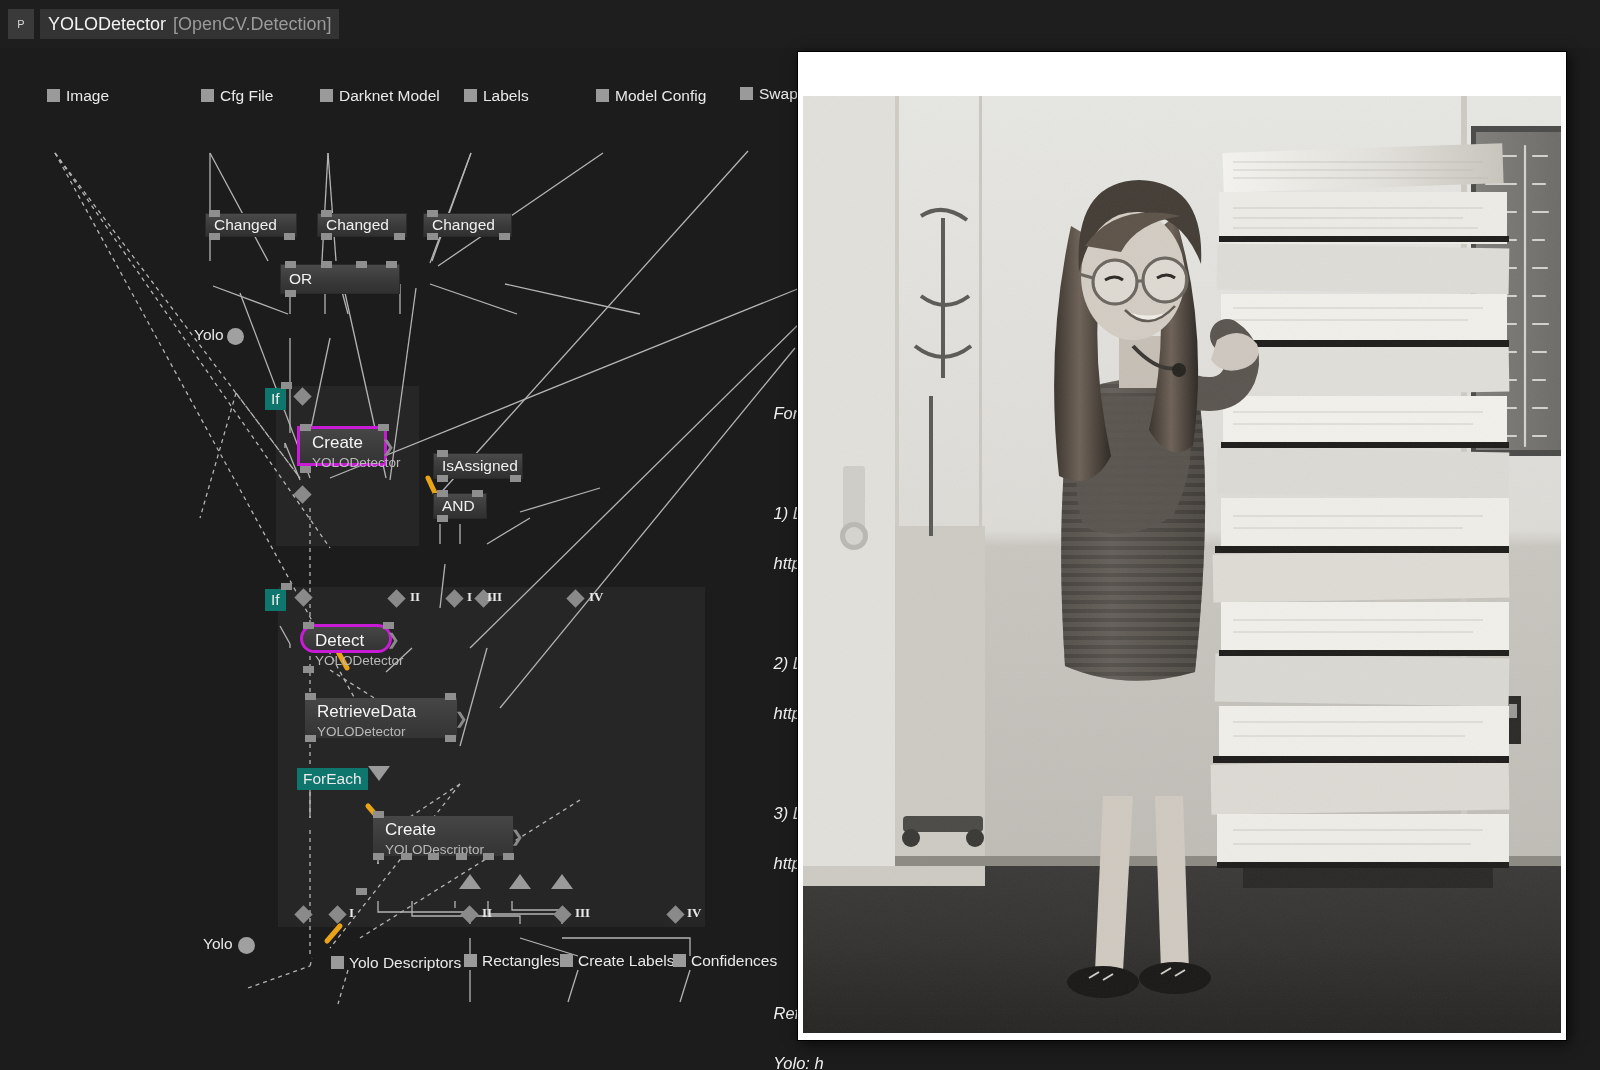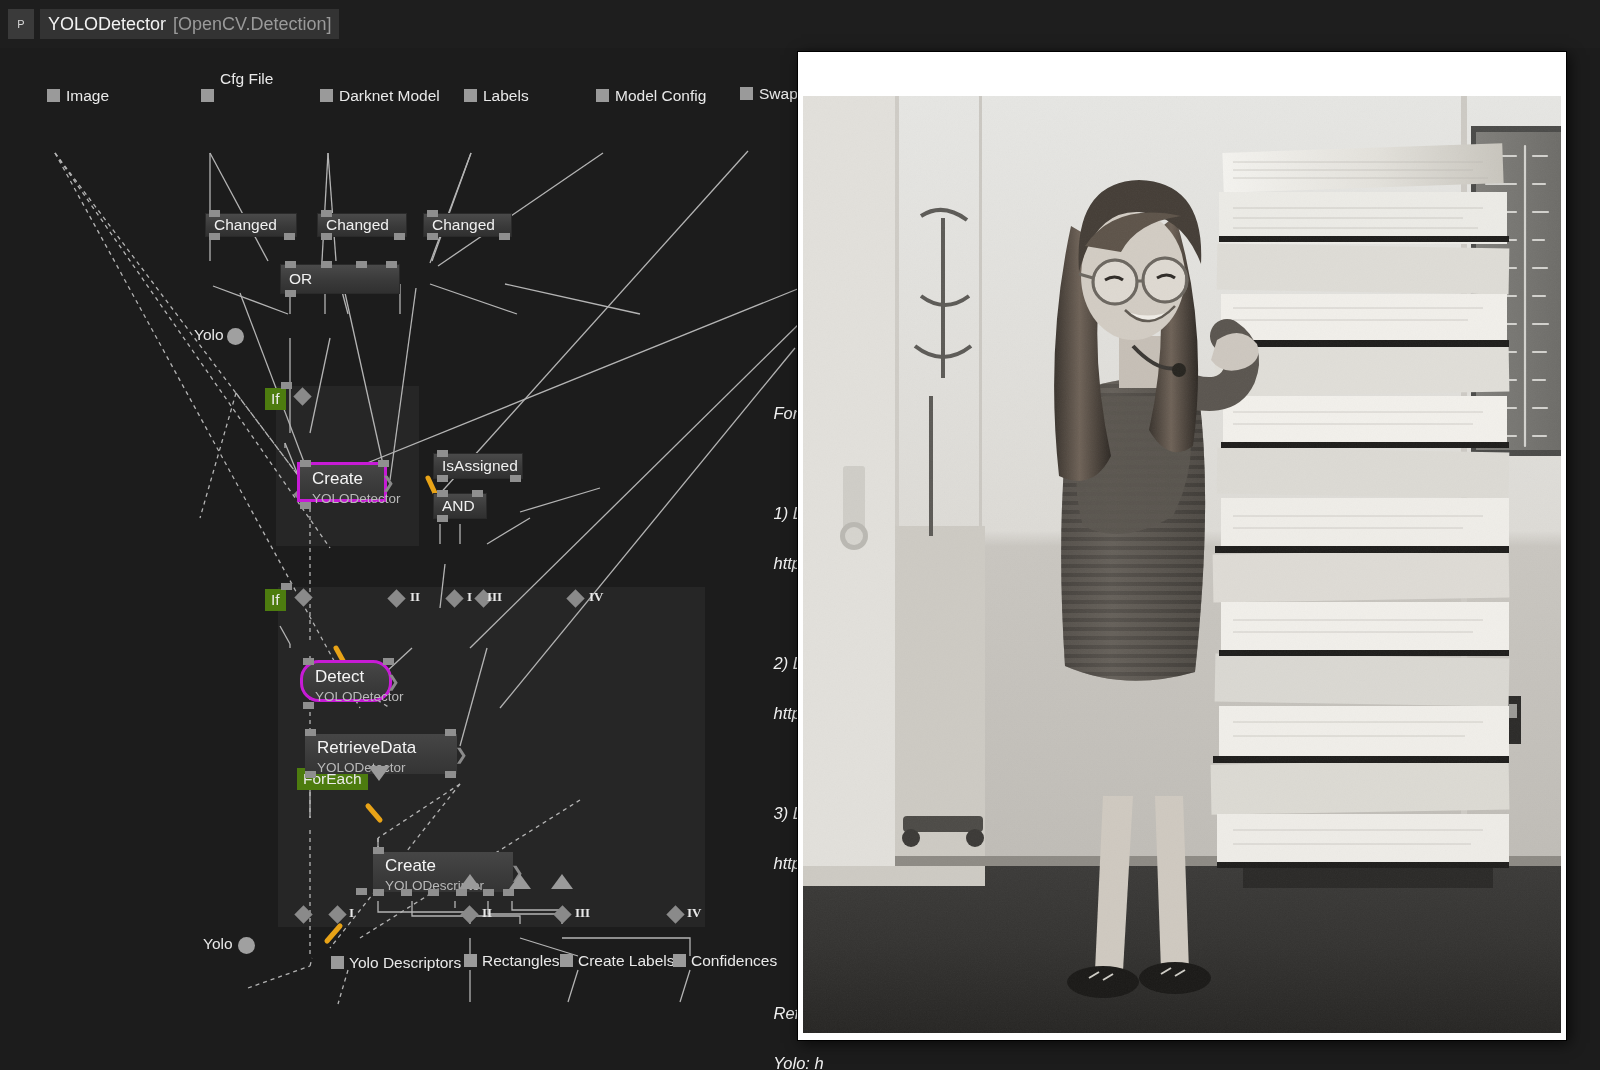--- a/index.html
+++ b/index.html
@@ -38,25 +38,25 @@
            border-bottom:15px solid #9a9a9a;background:none;}
 
   .plabel{position:absolute;color:#e9e9e9;font-size:15.5px;white-space:nowrap;}
   .rlabel{position:absolute;color:#e9e9e9;font-size:13px;white-space:nowrap;font-weight:bold;font-family:Liberation Serif, serif;}
 
   
   .opnode{position:absolute;background:linear-gradient(180deg,#4a4a4a 0%,#3a3a3a 55%,#303030 100%);
           border:1px solid #2a2a2a;}
   .opnode .cap{position:absolute;left:8px;top:50%;transform:translateY(-50%);
                color:#f0f0f0;font-size:15.5px;white-space:nowrap;}
-  .tagnode{position:absolute;background:#4d7c0f;color:#eaeaea;font-size:15.5px;
+  .tagnode{position:absolute;background:#0f766e;color:#eaeaea;font-size:15.5px;
            padding:2px 6px;white-space:nowrap;}
 
   
-  .bignode{position:absolute;background:linear-gradient(180deg,#464646 0%,#3b3b3b 60%,#343434 100%);margin-top:36px;}
+  .bignode{position:absolute;background:linear-gradient(180deg,#464646 0%,#3b3b3b 60%,#343434 100%);}
   .bignode.sel{border:3px solid #c71bd6;box-sizing:border-box;}
   .bignode .n1{position:absolute;left:12px;top:4px;color:#f5f5f5;font-size:17px;white-space:nowrap;}
   .bignode .n2{position:absolute;left:12px;top:26px;color:#b9b9b9;font-size:13.5px;white-space:nowrap;}
   .bignode .chev{position:absolute;right:-11px;top:50%;transform:translateY(-50%);
                  color:#8a8a8a;font-size:16px;}
 
   
   .comment{position:absolute;color:#f0f0f0;font-style:italic;font-size:16.5px;
            font-family:"Liberation Sans",sans-serif;white-space:pre;line-height:25px;}
 
@@ -183,21 +183,21 @@
         <path d="M327,893 L340,878"></path>
       </g>
     </svg>
 
     <div>
       <div class="pin sq" style="left:47px;top:41px;position:absolute;"></div>
       <div class="plabel" style="left:66px;top:39px;">Image</div>
     </div>
     <div>
       <div class="pin sq" style="left:201px;top:41px;position:absolute;"></div>
-      <div class="plabel" style="left:220px;top:22px;">Cfg File</div>
+      <div class="plabel" style="left:220px;top:39px;">Cfg File</div>
     </div>
     <div>
       <div class="pin sq" style="left:320px;top:41px;position:absolute;"></div>
       <div class="plabel" style="left:339px;top:39px;">Darknet Model</div>
     </div>
     <div>
       <div class="pin sq" style="left:464px;top:41px;position:absolute;"></div>
       <div class="plabel" style="left:483px;top:39px;">Labels</div>
     </div>
     <div>
@@ -277,21 +277,21 @@
     </div>
     <div>
       <div class="pin diamond" style="left:477px;top:544px;"></div>
       <div class="rlabel" style="left:487px;top:541px;">III</div>
     </div>
     <div>
       <div class="pin diamond" style="left:569px;top:544px;"></div>
       <div class="rlabel" style="left:589px;top:541px;">IV</div>
     </div>
 
-    <div class="bignode sel" style="left:300px;top:576px;width:92px;height:42px;border-radius:19px;">
+    <div class="bignode sel" style="left:300px;top:576px;width:92px;height:29px;border-radius:19px;">
       <span class="n1">Detect</span>
       <span class="n2">YOLODetector</span>
       <span class="chev">❯</span>
       <div class="pin small" style="left:0px;top:-5px;position:absolute;"></div>
       <div class="pin small" style="left:80px;top:-5px;position:absolute;"></div>
       <div class="pin small" style="left:0px;top:39px;position:absolute;"></div>
     </div>
 
     <div class="bignode" style="left:305px;top:650px;width:152px;height:40px;">
       <span class="n1">RetrieveData</span>

